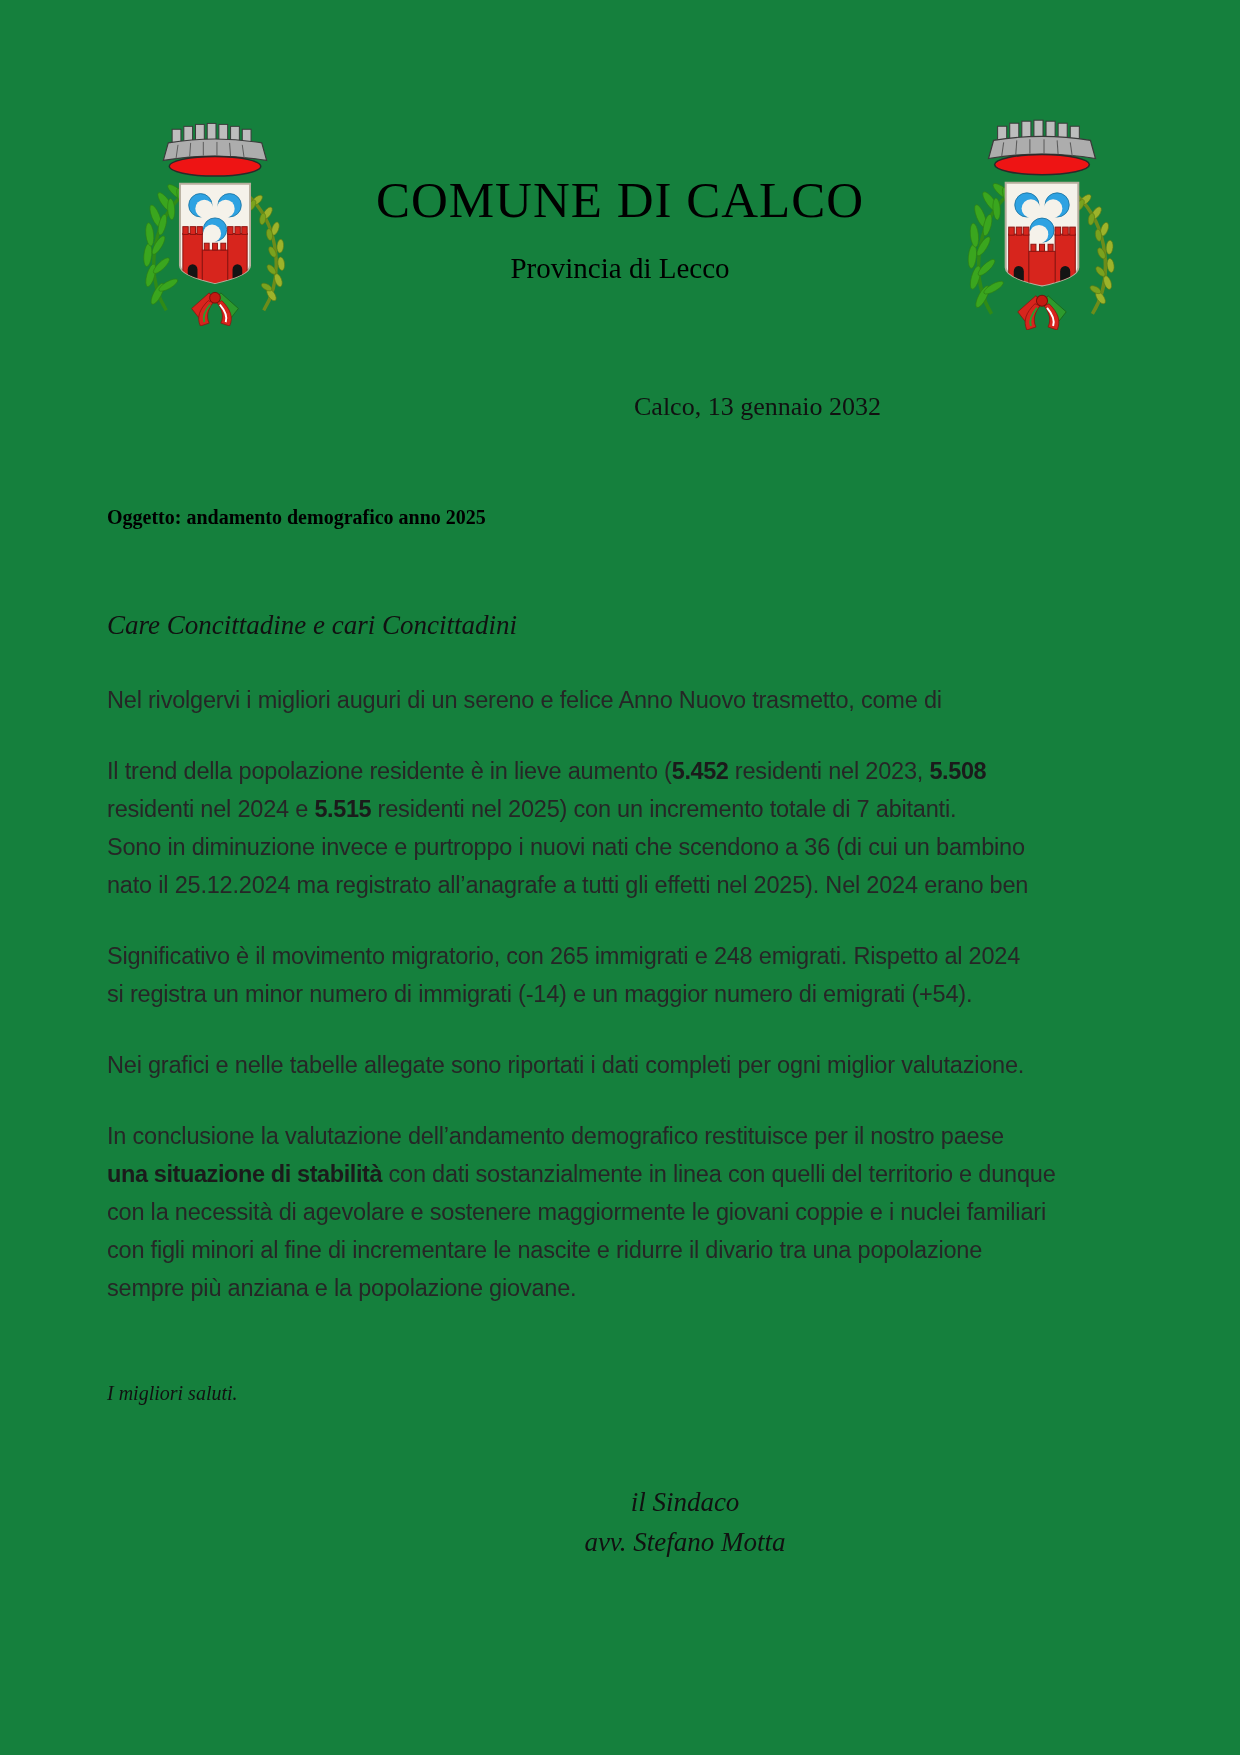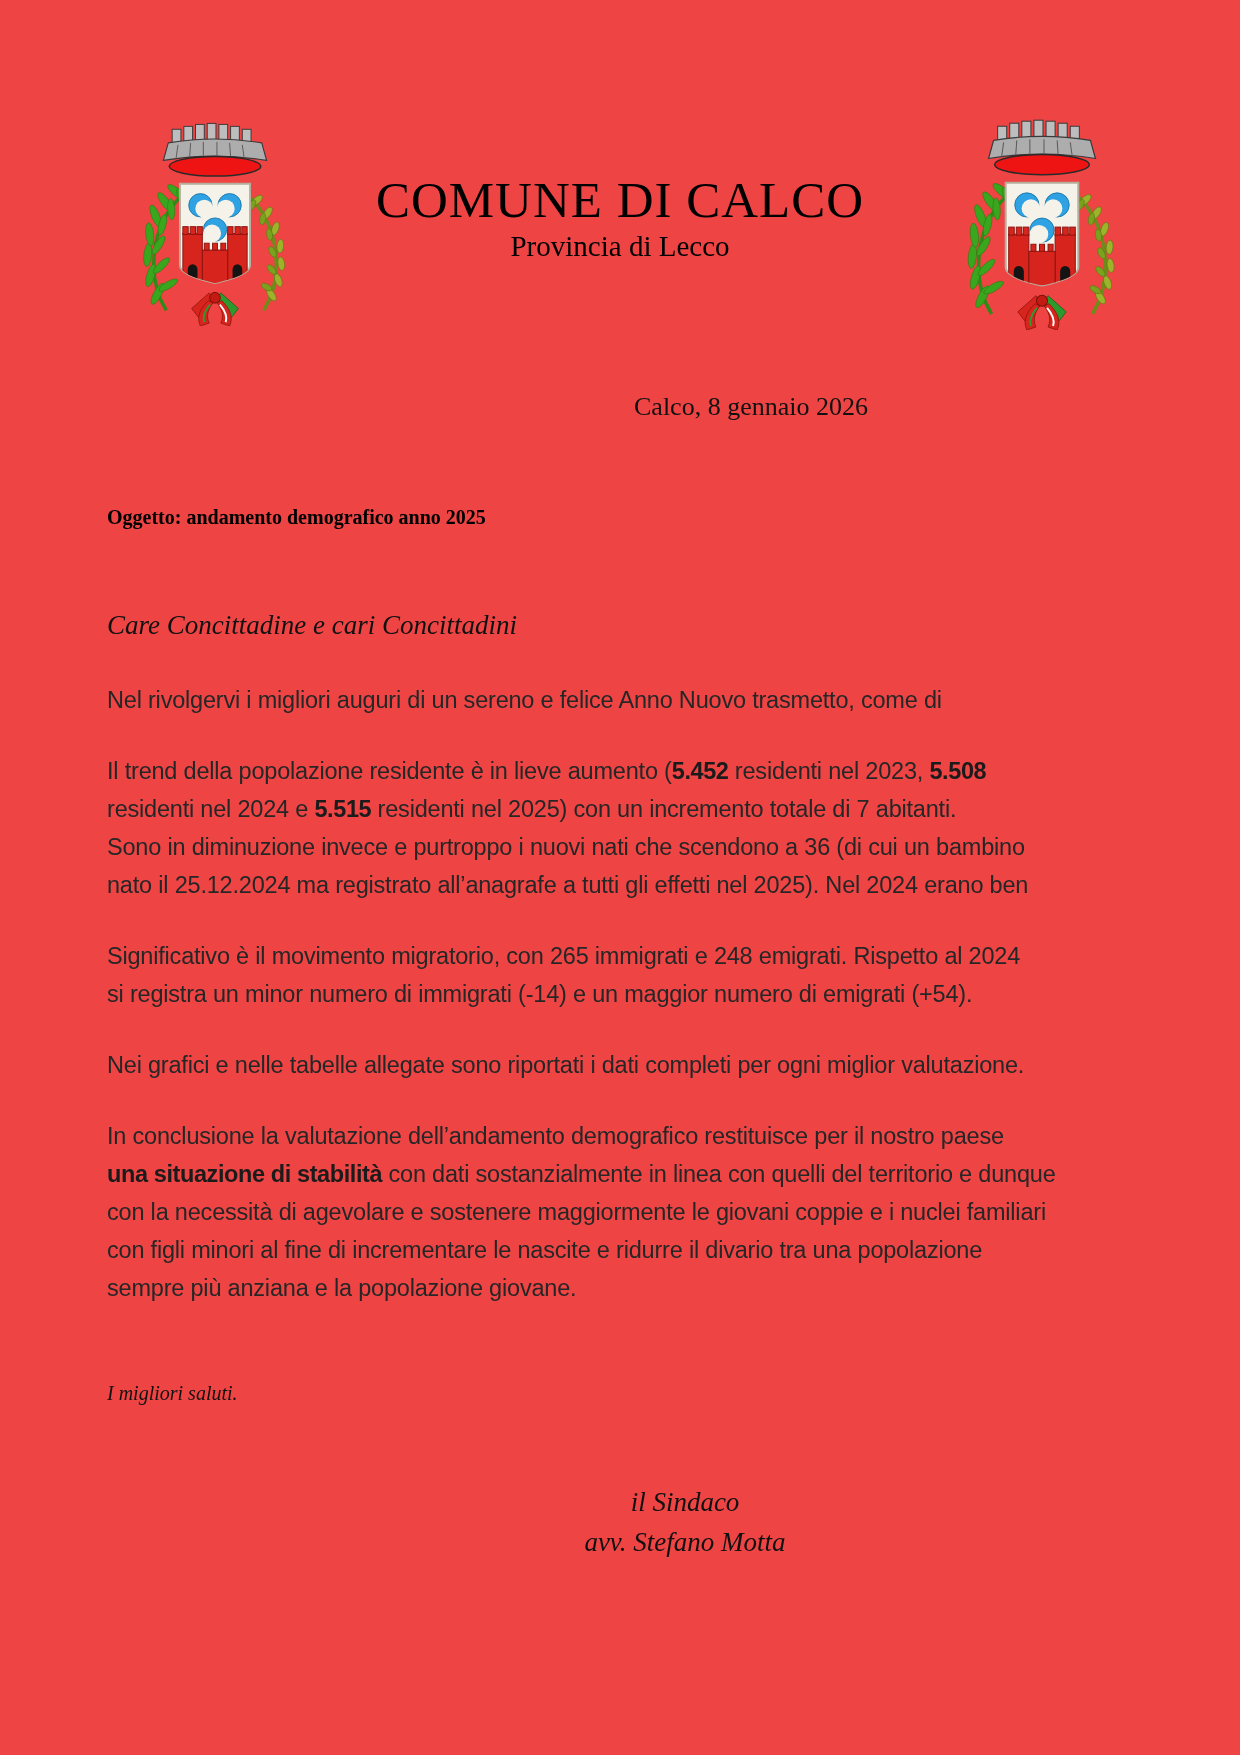--- a/index.html
+++ b/index.html
@@ -1,29 +1,29 @@
 <!DOCTYPE html>
 <html><head>
 <meta charset="utf-8">
 <style>
   html,body{margin:0;padding:0;}
   body{
     width:1240px;height:1755px;background:#ffffff;
     font-family:"Liberation Sans","DejaVu Sans",sans-serif;
     color:#1c1c1c;overflow:hidden;
   }
-  .page{position:relative;width:1240px;height:1755px;background:#ef4444;}
+  .page{position:relative;width:1240px;height:1755px;background:#15803d;}
 
   .crest{position:absolute;}
   .crest.left{left:124px;top:102px;width:182px;height:224px;}
   .crest.right{left:950px;top:98px;width:184px;height:232px;}
 
   .title-block{position:absolute;left:240px;top:174px;width:760px;text-align:center;color:#000;}
   .main-title{font-family:"Liberation Serif","DejaVu Serif",serif;font-size:51px;line-height:1.05;letter-spacing:1px;white-space:nowrap;}
-  .subtitle{font-family:"Liberation Serif","DejaVu Serif",serif;font-size:29px;margin-top:2px;}
+  .subtitle{font-family:"Liberation Serif","DejaVu Serif",serif;font-size:29px;margin-top:24px;}
 
   .date-line{position:absolute;left:634px;top:392px;font-family:"Liberation Serif","DejaVu Serif",serif;font-size:26px;color:#111;}
   .subject-line{position:absolute;left:107px;top:506px;font-family:"Liberation Serif","DejaVu Serif",serif;font-size:20px;font-weight:bold;color:#000;}
   .salutation{position:absolute;left:107px;top:610px;font-family:"Liberation Serif","DejaVu Serif",serif;font-size:27px;font-style:italic;color:#111;}
 
   .body-text{position:absolute;left:107px;top:681px;width:1040px;font-size:23.5px;color:#262626;letter-spacing:-0.2px;}
   .body-line{line-height:38px;white-space:nowrap;}
   .body-line.para-gap{margin-top:33px;}
   .body-line .em{font-weight:bold;letter-spacing:-0.4px;color:#1b1b1b;}
 
@@ -156,21 +156,21 @@
     <div class="main-title">COMUNE DI CALCO</div>
     <div class="subtitle">Provincia di Lecco</div>
   </div>
 
   <div class="crest right">
     <svg width="184" height="232" viewBox="0 0 180 230">
         <use href="#crest"></use>
       </svg>
   </div>
 
-  <div class="date-line">Calco, 8 gennaio 2026</div>
+  <div class="date-line">Calco, 13 gennaio 2032</div>
 
   <div class="subject-line">Oggetto: andamento demografico anno 2025</div>
 
   <div class="salutation">Care Concittadine e cari Concittadini</div>
 
   <div class="body-text">
       <div class="body-line"><span>Nel rivolgervi i migliori auguri di un sereno e felice Anno Nuovo trasmetto, come di</span></div>
       <div class="body-line para-gap"><span>Il trend della popolazione residente è in lieve aumento (</span><span class="em">5.452</span><span> residenti nel 2023, </span><span class="em">5.508</span></div>
       <div class="body-line"><span>residenti nel 2024 e </span><span class="em">5.515</span><span> residenti nel 2025) con un incremento totale di 7 abitanti.</span></div>
       <div class="body-line"><span>Sono in diminuzione invece e purtroppo i nuovi nati che scendono a 36 (di cui un bambino</span></div>

